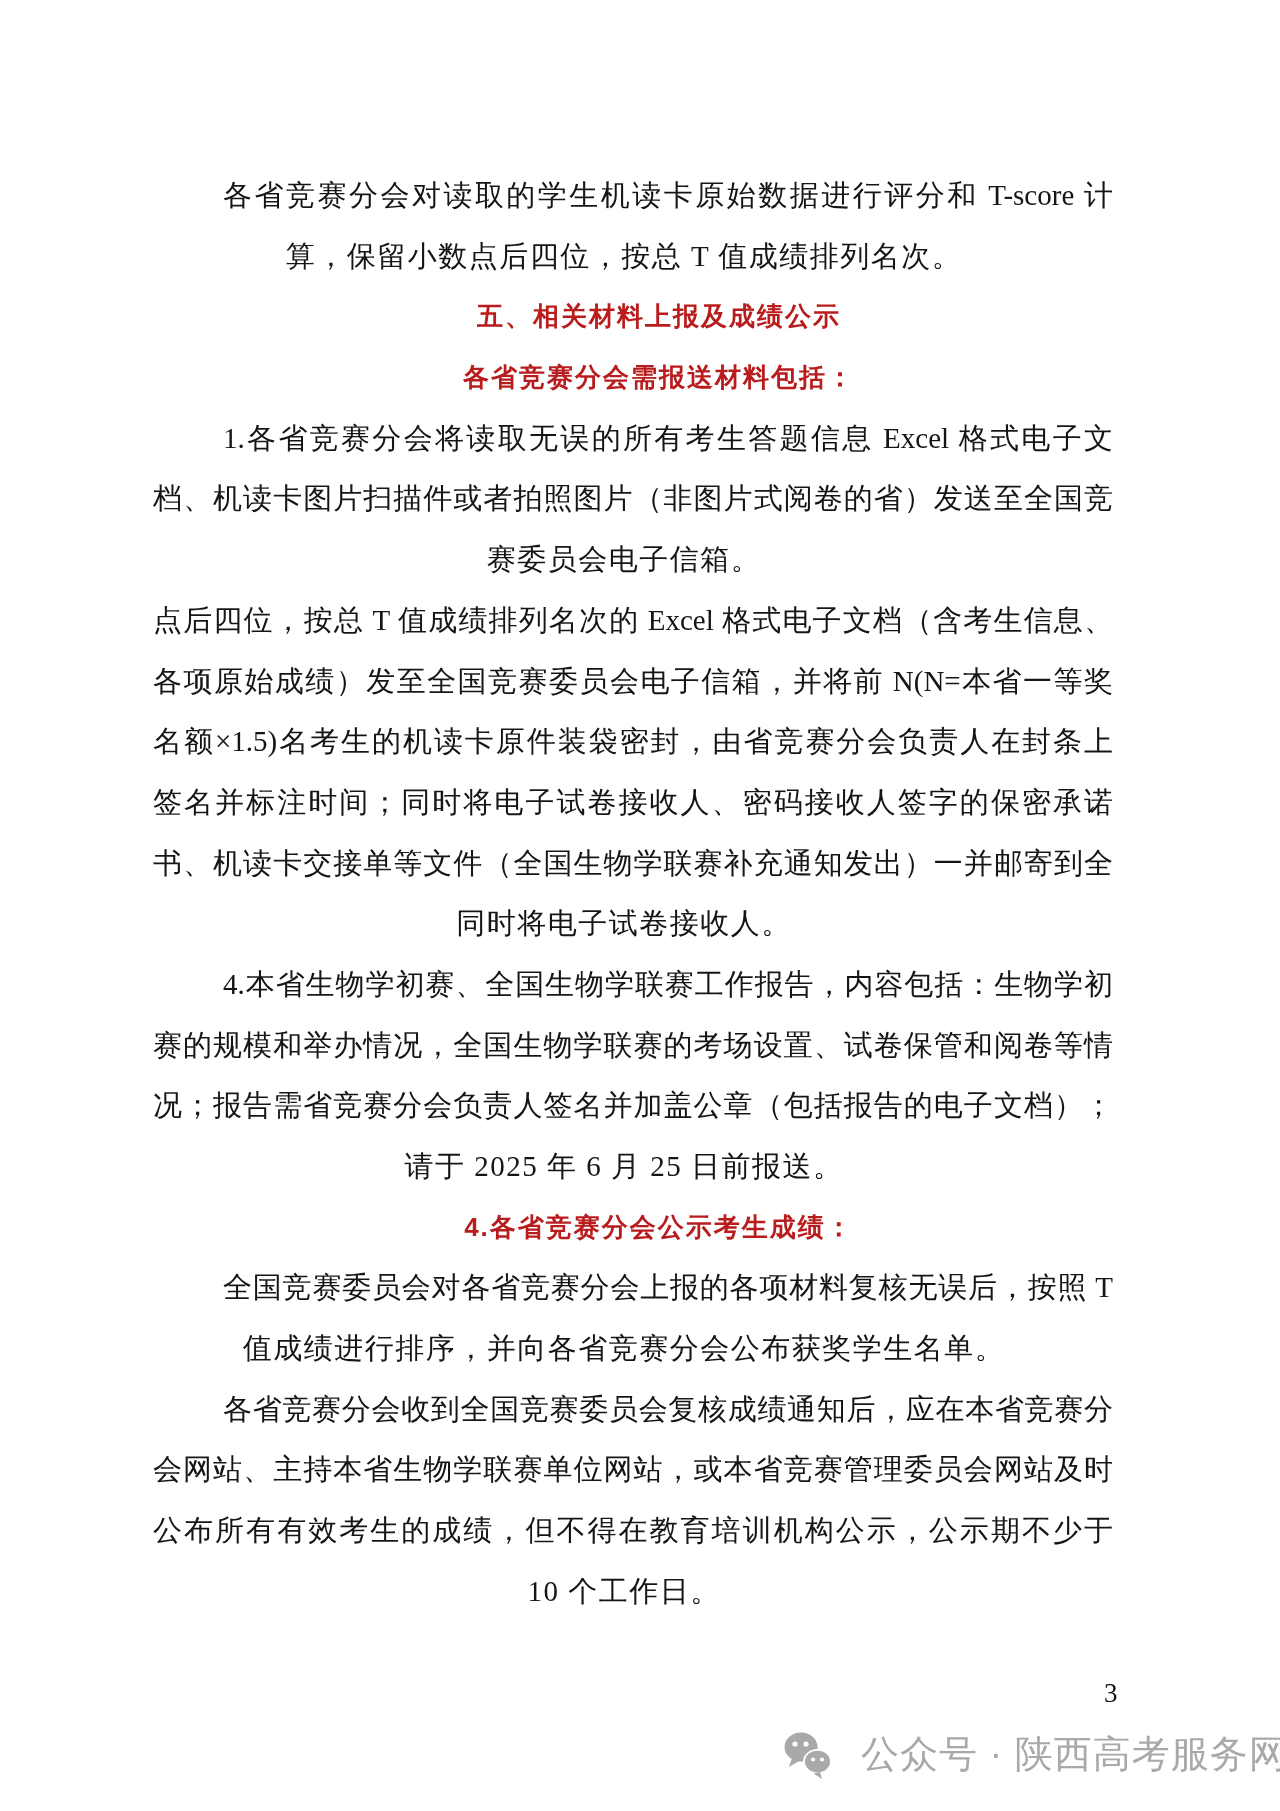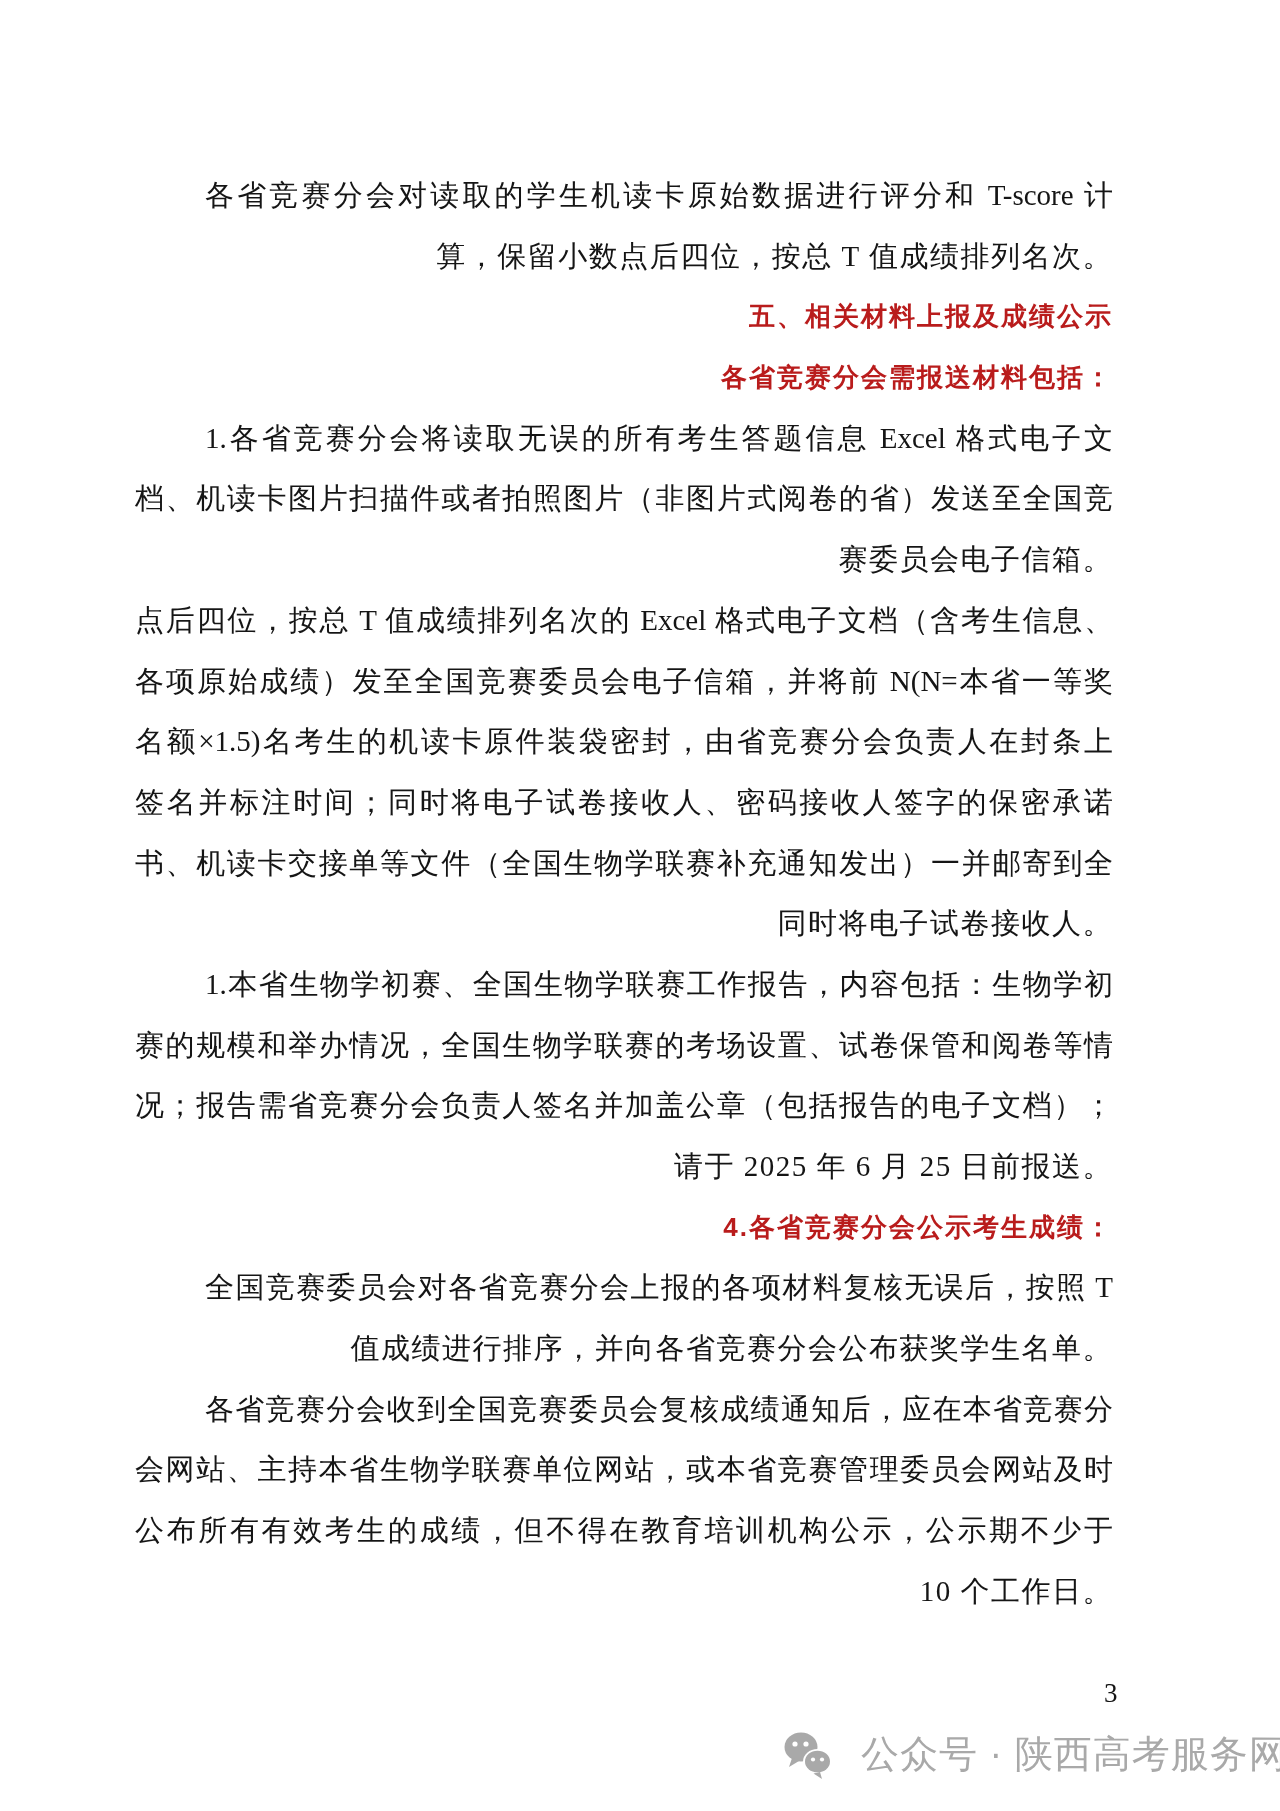--- a/index.html
+++ b/index.html
@@ -16,28 +16,29 @@
     left: 135px;
     top: 165px;
     width: 978px;
   }
   .line {
     height: 60.7px;
     line-height: 60.7px;
     font-size: 29px;
     letter-spacing: 1.5px;
     color: #151515;
-    text-align: right;
+    text-align: center;
     white-space: normal;
   }
   .line.j {
     letter-spacing: 0;
     text-align: justify;
     text-align-last: justify;
     text-justify: inter-character;
+    margin-left: 18px;
   }
   .line.i { text-indent: 70px; }
   .line.heading {
     font-family: "Liberation Sans", sans-serif;
     font-weight: 700;
     font-size: 26px;
     letter-spacing: 2px;
     color: #b91c1c;
   }
   .page-number {
@@ -76,21 +77,21 @@
       <div class="line heading i">各省竞赛分会需报送材料包括：</div>
       <div class="line i j">1.各省竞赛分会将读取无误的所有考生答题信息 Excel 格式电子文</div>
       <div class="line j">档、机读卡图片扫描件或者拍照图片（非图片式阅卷的省）发送至全国竞</div>
       <div class="line">赛委员会电子信箱。</div>
       <div class="line j">点后四位，按总 T 值成绩排列名次的 Excel 格式电子文档（含考生信息、</div>
       <div class="line j">各项原始成绩）发至全国竞赛委员会电子信箱，并将前 N(N=本省一等奖</div>
       <div class="line j">名额×1.5)名考生的机读卡原件装袋密封，由省竞赛分会负责人在封条上</div>
       <div class="line j">签名并标注时间；同时将电子试卷接收人、密码接收人签字的保密承诺</div>
       <div class="line j">书、机读卡交接单等文件（全国生物学联赛补充通知发出）一并邮寄到全</div>
       <div class="line">同时将电子试卷接收人。</div>
-      <div class="line i j">1.本省生物学初赛、全国生物学联赛工作报告，内容包括：生物学初</div>
+      <div class="line i j">4.本省生物学初赛、全国生物学联赛工作报告，内容包括：生物学初</div>
       <div class="line j">赛的规模和举办情况，全国生物学联赛的考场设置、试卷保管和阅卷等情</div>
       <div class="line j">况；报告需省竞赛分会负责人签名并加盖公章（包括报告的电子文档）；</div>
       <div class="line">请于 2025 年 6 月 25 日前报送。</div>
       <div class="line heading i">4.各省竞赛分会公示考生成绩：</div>
       <div class="line i j">全国竞赛委员会对各省竞赛分会上报的各项材料复核无误后，按照 T</div>
       <div class="line">值成绩进行排序，并向各省竞赛分会公布获奖学生名单。</div>
       <div class="line i j">各省竞赛分会收到全国竞赛委员会复核成绩通知后，应在本省竞赛分</div>
       <div class="line j">会网站、主持本省生物学联赛单位网站，或本省竞赛管理委员会网站及时</div>
       <div class="line j">公布所有有效考生的成绩，但不得在教育培训机构公示，公示期不少于</div>
       <div class="line">10 个工作日。</div>

